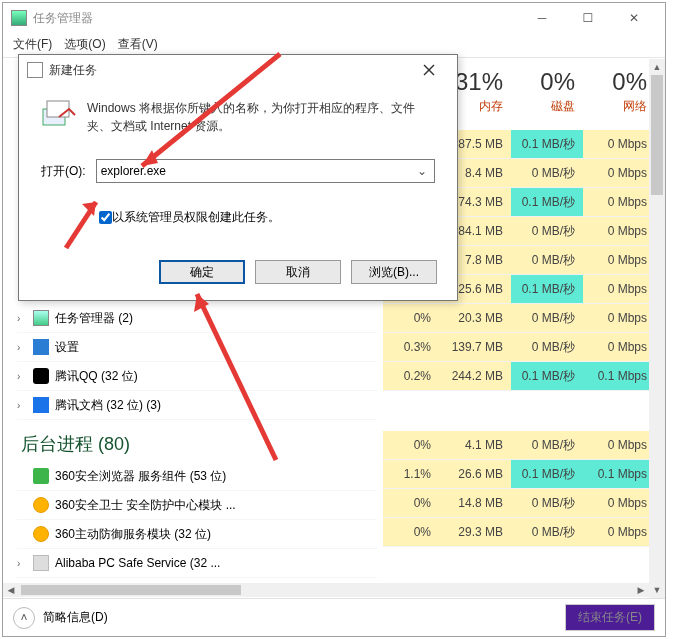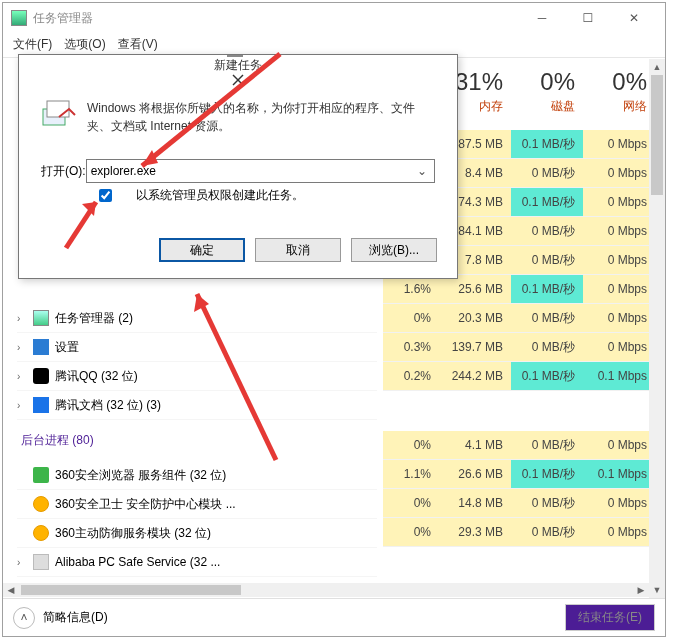--- a/index.html
+++ b/index.html
@@ -33,49 +33,49 @@
 .tm-proc .icon { width: 16px; height: 16px; }
 .ic-tm { background: linear-gradient(#afe, #4c8); border: 1px solid #888; }
 .ic-gear { background: #2b7cd3; }
 .ic-qq { background: #000; border-radius: 3px; }
 .ic-tx { background: #1a73e8; }
 .ic-360a { background: #3db54a; border-radius: 2px; }
 .ic-360b { background: #ffb300; border-radius: 8px; border: 1px solid #e69b00; }
 .ic-360c { background: #ffb300; border-radius: 8px; border: 1px solid #e69b00; }
 .ic-ali { background: #ddd; border: 1px solid #bbb; }
 
-.tm-section { color: #4c1d95; font-size: 12px; margin: 12px 0 12px 4px; }
+.tm-section { color: #14532d; font-size: 18px; margin: 12px 0 6px 4px; }
 
 .tm-status { position: absolute; bottom: 0; left: 0; right: 0; height: 38px; border-top: 1px solid #e0e0e0; display: flex; align-items: center; padding: 0 10px; }
 .tm-status .expand { width: 22px; height: 22px; border: 1px solid #bbb; border-radius: 50%; display: flex; align-items: center; justify-content: center; color: #555; margin-right: 8px; }
 .tm-status .end { margin-left: auto; padding: 4px 12px; border: 1px solid #ccc; background: #4c1d95; color: #888; }
 
 .tm-scroll { position: absolute; right: 0; top: 56px; bottom: 38px; width: 16px; background: #f0f0f0; }
 .tm-scroll-thumb { position: absolute; left: 2px; right: 2px; top: 16px; height: 120px; background: #c8c8c8; }
 .tm-scroll-arrow { position: absolute; left: 0; right: 0; height: 16px; display: flex; align-items: center; justify-content: center; color: #666; font-size: 9px; }
 .tm-scroll-arrow.up { top: 0; }
 .tm-scroll-arrow.down { bottom: 0; }
 
 
 .dlg { position: absolute; left: 18px; top: 54px; width: 440px; border: 1px solid #777; background: #fff; box-shadow: 2px 2px 8px rgba(0,0,0,0.2); z-index: 10; }
-.dlg-title { height: 30px; display: flex; align-items: center; padding: 0 8px; flex-direction: column; }
+.dlg-title { height: 30px; display: flex; align-items: center; padding: 0 8px; }
 .dlg-title-icon { width: 16px; height: 16px; background: #fff; border: 1px solid #888; margin-right: 6px; }
 .dlg-title-text { flex: 1; color: #333; }
 .dlg-close { width: 40px; height: 30px; display: flex; align-items: center; justify-content: center; cursor: pointer; }
 .dlg-close svg { width: 12px; height: 12px; }
 .dlg-body { padding: 14px 22px 18px 22px; }
 .dlg-hint { display: flex; gap: 10px; }
 .dlg-hint .runicon { width: 36px; height: 32px; flex-shrink: 0; }
 .dlg-hint .txt { color: #333; line-height: 1.5; }
-.dlg-open { display: flex; align-items: center; margin-top: 24px; gap: 0; }
+.dlg-open { display: flex; align-items: center; margin-top: 24px; gap: 10px; }
 .dlg-open label { white-space: nowrap; }
 .dlg-combo { flex: 1; height: 24px; border: 1px solid #7a7a7a; display: flex; align-items: center; padding: 0 4px; justify-content: flex-end; }
 .dlg-combo input { flex: 1; border: none; outline: none; font-size: 12px; }
 .dlg-combo .dd { width: 16px; text-align: center; color: #555; }
-.dlg-admin { display: flex; align-items: center; gap: 24px; margin: 4px 0 0 58px; }
+.dlg-admin { display: flex; align-items: center; gap: 0; margin: 26px 0 0 58px; }
 .dlg-admin input[type=checkbox] { width: 13px; height: 13px; accent-color: #0066cc; }
 .dlg-btns { display: flex; gap: 10px; justify-content: flex-end; padding: 16px 20px 16px 20px; }
 .dlg-btn { width: 86px; height: 24px; border: 1px solid #999; background: #e9e9e9; display: flex; align-items: center; justify-content: center; cursor: pointer; }
 .dlg-btn.primary { border: 2px solid #0b57a4; background: #e9e9e9; margin-left: 27px; }
 
 
 .arrows { position: absolute; inset: 0; pointer-events: none; z-index: 20; }
 .arrows line { stroke: #e53935; stroke-width: 5; }
 .arrows polygon { fill: #e53935; }
 
@@ -128,21 +128,21 @@
             <span class="chev">›</span>
     <span class="icon ic-tx"></span>
     <span>腾讯文档 (32 位) (3)</span>
           </div>
         </div>
       <div class="tm-section">后台进程 (80)</div>
       <div id="bgprocs">
           <div class="tm-proc">
             <span class="chev"></span>
     <span class="icon ic-360a"></span>
-    <span>360安全浏览器 服务组件 (32 位)</span>
+    <span>360安全浏览器 服务组件 (53 位)</span>
           </div>
           <div class="tm-proc">
             <span class="chev"></span>
     <span class="icon ic-360b"></span>
     <span>360安全卫士 安全防护中心模块 ...</span>
           </div>
           <div class="tm-proc">
             <span class="chev"></span>
     <span class="icon ic-360c"></span>
     <span>360主动防御服务模块 (32 位)</span>

